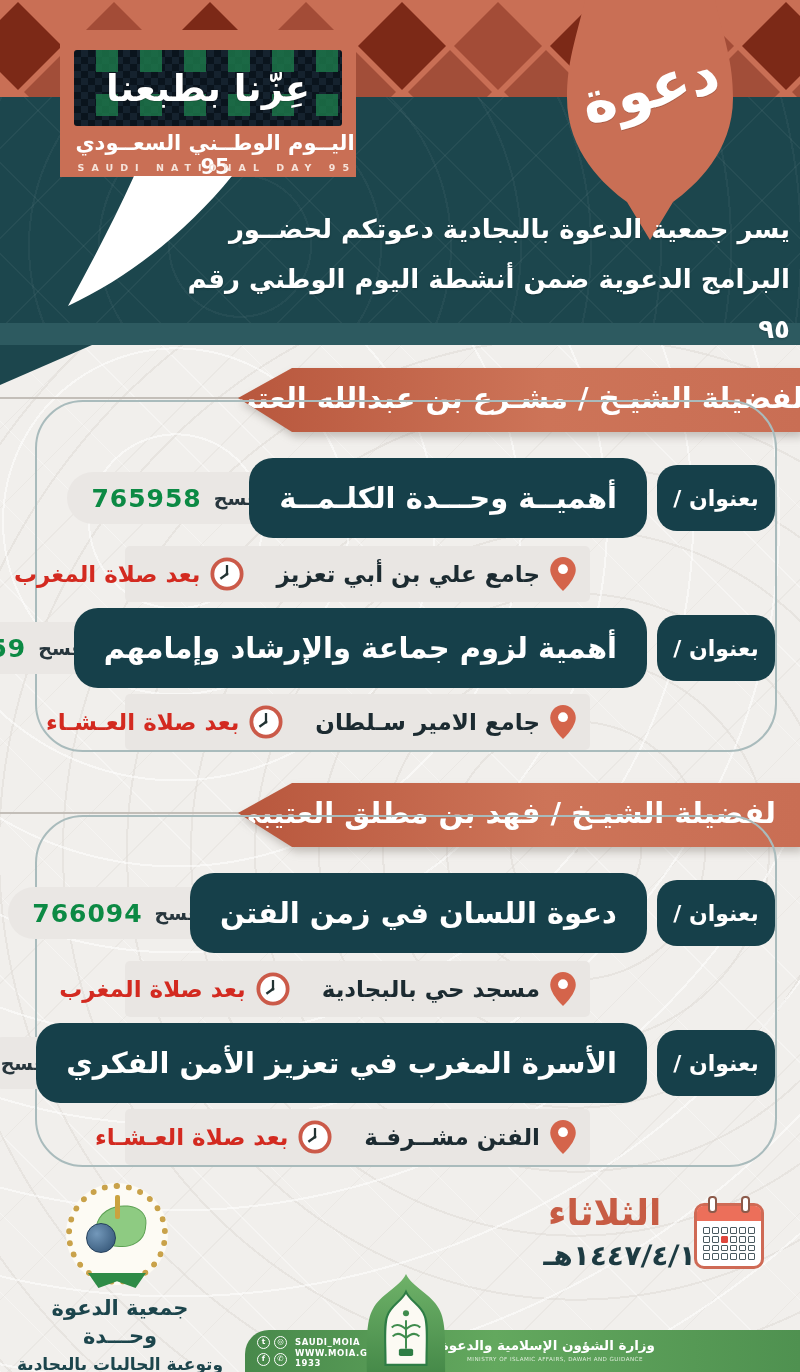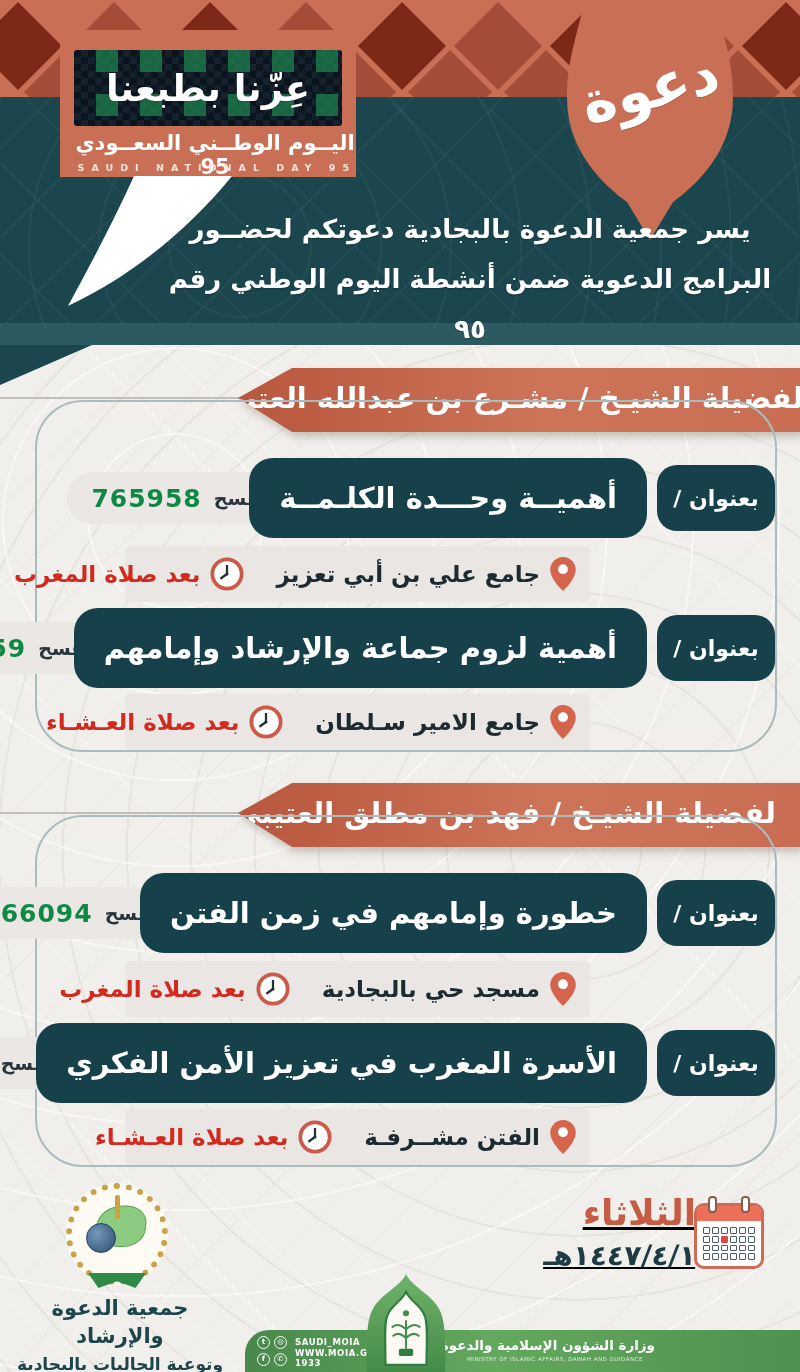--- a/index.html
+++ b/index.html
@@ -41,21 +41,21 @@
   .logo-sub-ar{position:absolute;top:101px;left:0;width:100%;text-align:center;color:#fff;font-size:21px;font-weight:bold;direction:rtl;margin-left:7px;}
   .logo-sub-en{position:absolute;top:132px;left:0;width:100%;text-align:right;color:#f6e3da;font-size:9.5px;font-weight:bold;letter-spacing:7px;white-space:nowrap;}
   .tail{position:absolute;top:176px;left:62px;width:176px;height:132px;}
   .ornament{position:absolute;top:0;left:563px;width:174px;height:242px;}
   .ornament-word{
     position:absolute;top:28px;left:577px;width:146px;height:120px;
     display:flex;align-items:center;justify-content:center;
     color:#fff;font-size:58px;font-weight:bold;transform:rotate(-14deg);direction:rtl;
     text-shadow:0 1px 0 rgba(0,0,0,.15);
   }
-  .invite{position:absolute;top:204px;left:150px;width:640px;direction:rtl;text-align:center;color:#fff;font-weight:bold;font-size:26px;line-height:50px;text-shadow:0 1px 2px rgba(0,0,0,.25);}
+  .invite{position:absolute;top:204px;left:150px;width:640px;direction:rtl;color:#fff;font-weight:bold;font-size:26px;line-height:50px;text-shadow:0 1px 2px rgba(0,0,0,.25);}
   
   .banner-wrap{position:absolute;left:238px;right:0;height:68px;filter:drop-shadow(3px 5px 4px rgba(110,100,92,.35));}
   .banner-wrap.b1{top:364px;} .banner-wrap.b2{top:779px;}
   .banner{
     width:100%;height:100%;background:linear-gradient(90deg,#b8573d,#cd7458 55%,#c96e54);
     clip-path:polygon(0 50%, 54px 4px, 100% 4px, 100% 100%, 54px 100%);
     display:flex;align-items:center;justify-content:center;
     color:#fff;font-size:29px;font-weight:bold;direction:rtl;white-space:nowrap;padding-right:30px;
   }
   .banner-line{position:absolute;height:2px;background:#c3beb8;left:0;width:252px;}
@@ -92,21 +92,21 @@
   .pin-wrap{flex:none;display:flex;align-items:center;}
   
   .emblem{position:absolute;left:66px;top:1183px;width:102px;height:102px;}
   .wreath{position:absolute;inset:0;border:6px dotted #c9a24a;border-radius:50%;background:#fdfbf4;}
   .map-shape{position:absolute;left:30px;top:22px;width:50px;height:42px;background:#8ecb82;border:1px solid #5ba052;border-radius:60% 38% 50% 42%;transform:rotate(6deg);}
   .globe{position:absolute;left:20px;top:40px;width:30px;height:30px;border-radius:50%;background:radial-gradient(circle at 35% 35%, #7398ba, #2c4d6e);border:1px solid #24405c;}
   .lamp{position:absolute;left:49px;top:12px;width:5px;height:24px;background:#caa23f;border-radius:2px;}
   .ribbon{position:absolute;left:22px;top:90px;width:58px;height:15px;background:#2e8b47;clip-path:polygon(0 0,100% 0,82% 100%,50% 55%,18% 100%);}
   .org-name{position:absolute;left:14px;top:1294px;width:212px;text-align:center;color:#1c454c;font-weight:bold;direction:rtl;line-height:28px;}
   .org-name .l1{font-size:21px;} .org-name .l2{font-size:17px;}
-  .date-block{position:absolute;left:548px;top:1192px;width:148px;text-align:right;direction:rtl;text-decoration:underline;}
+  .date-block{position:absolute;left:548px;top:1192px;width:148px;text-align:left;direction:rtl;}
   .weekday{font-size:36px;font-weight:bold;color:#c75c44;}
   .hijri{font-size:28px;font-weight:bold;color:#1d3b42;margin-top:6px;white-space:nowrap;transform:skewX(-4deg);}
   .calendar{position:absolute;left:694px;top:1193px;width:70px;height:76px;}
   .cal-body{position:absolute;top:10px;left:0;right:0;bottom:0;background:#fff;border:3px solid #cf6a55;border-radius:10px;}
   .cal-head{position:absolute;top:0;left:0;right:0;height:15px;background:#ec6f5a;border-radius:6px 6px 0 0;}
   .cal-ring{position:absolute;top:-10px;width:9px;height:17px;background:#fff;border:2.5px solid #8c5a4a;border-radius:4px;}
   .cal-ring.rl{left:11px;} .cal-ring.rr{right:11px;}
   .cal-grid{position:absolute;top:21px;left:6px;right:6px;bottom:6px;display:grid;grid-template-columns:repeat(6,1fr);gap:2px;}
   .cal-grid span{border:1.8px solid #4a5a60;border-radius:1px;}
   .cal-grid span.filled{background:#e0473d;border-color:#e0473d;}
@@ -238,21 +238,21 @@
 
   <div class="banner-line b2"></div>
   <div class="banner-wrap b2">
     <div class="banner">لفضيلة الشيـخ / فهد بن مطلق العتيبي</div>
   </div>
 
   <div class="card c2">
 
     <div class="trow r1">
       <div class="label-pill">بعنوان /</div>
-      <div class="title-box">خطورة وإمامهم في زمن الفتن</div>
+      <div class="title-box">دعوة اللسان في زمن الفتن</div>
       <div class="permit">
         <span class="permit-word">فسح</span>
         <span class="permit-num">766094</span>
       </div>
     </div>
     <div class="mrow m1">
       <span class="pin-wrap">
         <svg width="26" height="34" viewBox="0 0 24 32">
             <path d="M12 0C5.4 0 0 5.4 0 12c0 9 12 20 12 20s12-11 12-20C24 5.4 18.6 0 12 0z" fill="#d4644b"></path>
             <circle cx="12" cy="11.5" r="4.6" fill="#fff"></circle>
@@ -299,21 +299,21 @@
   </div>
 
   <div class="emblem">
     <div class="wreath"></div>
     <div class="map-shape"></div>
     <div class="globe"></div>
     <div class="lamp"></div>
     <div class="ribbon"></div>
   </div>
   <div class="org-name">
-    <div class="l1">جمعية الدعوة والإرشاد</div>
+    <div class="l1">جمعية الدعوة وحـــدة</div>
     <div class="l2">وتوعية الجاليات بالبجادية</div>
   </div>
 
   <div class="date-block">
     <div class="weekday">الثلاثاء</div>
     <div class="hijri">١٤٤٧/٤/١هـ</div>
   </div>
 
   <div class="calendar">
     <div class="cal-body">

